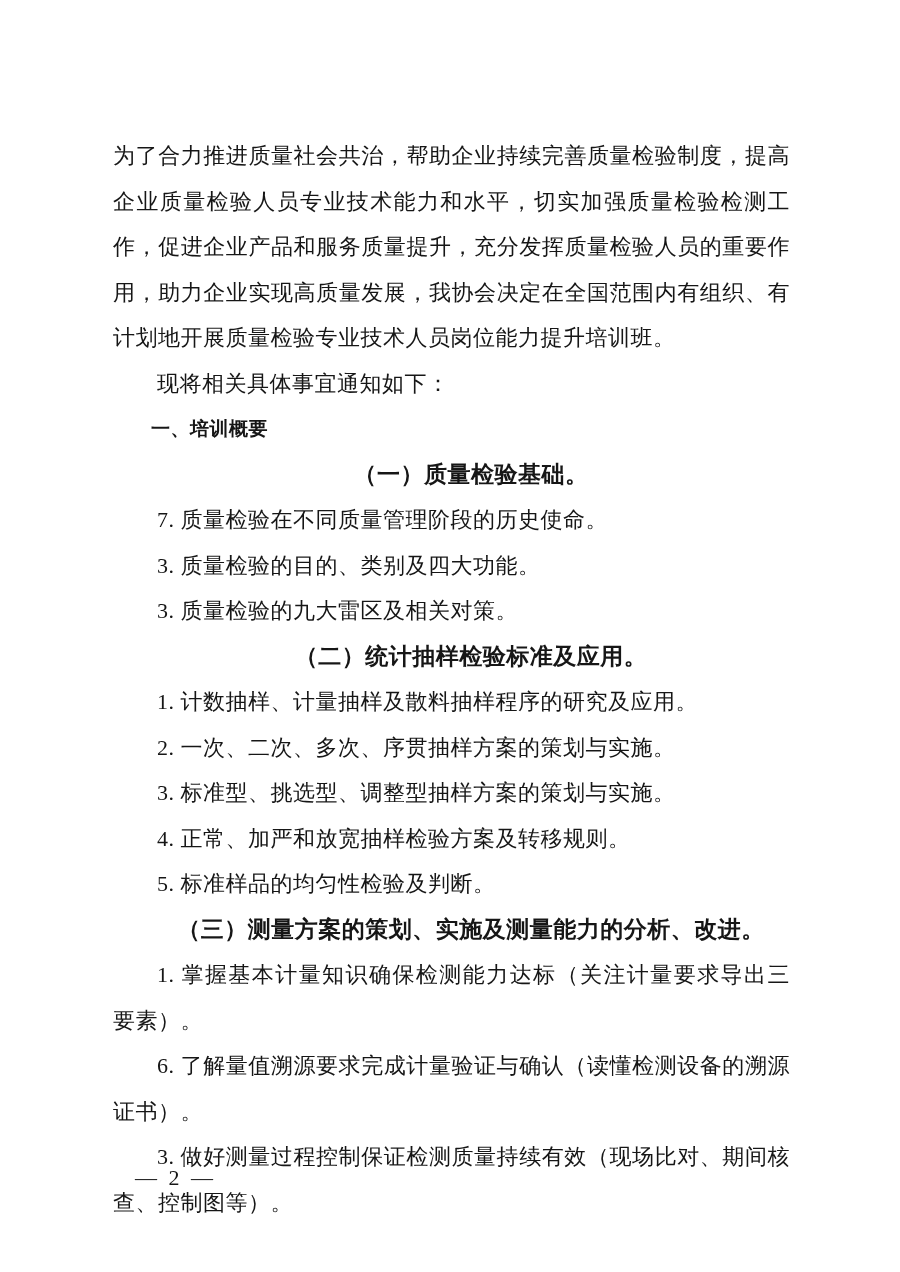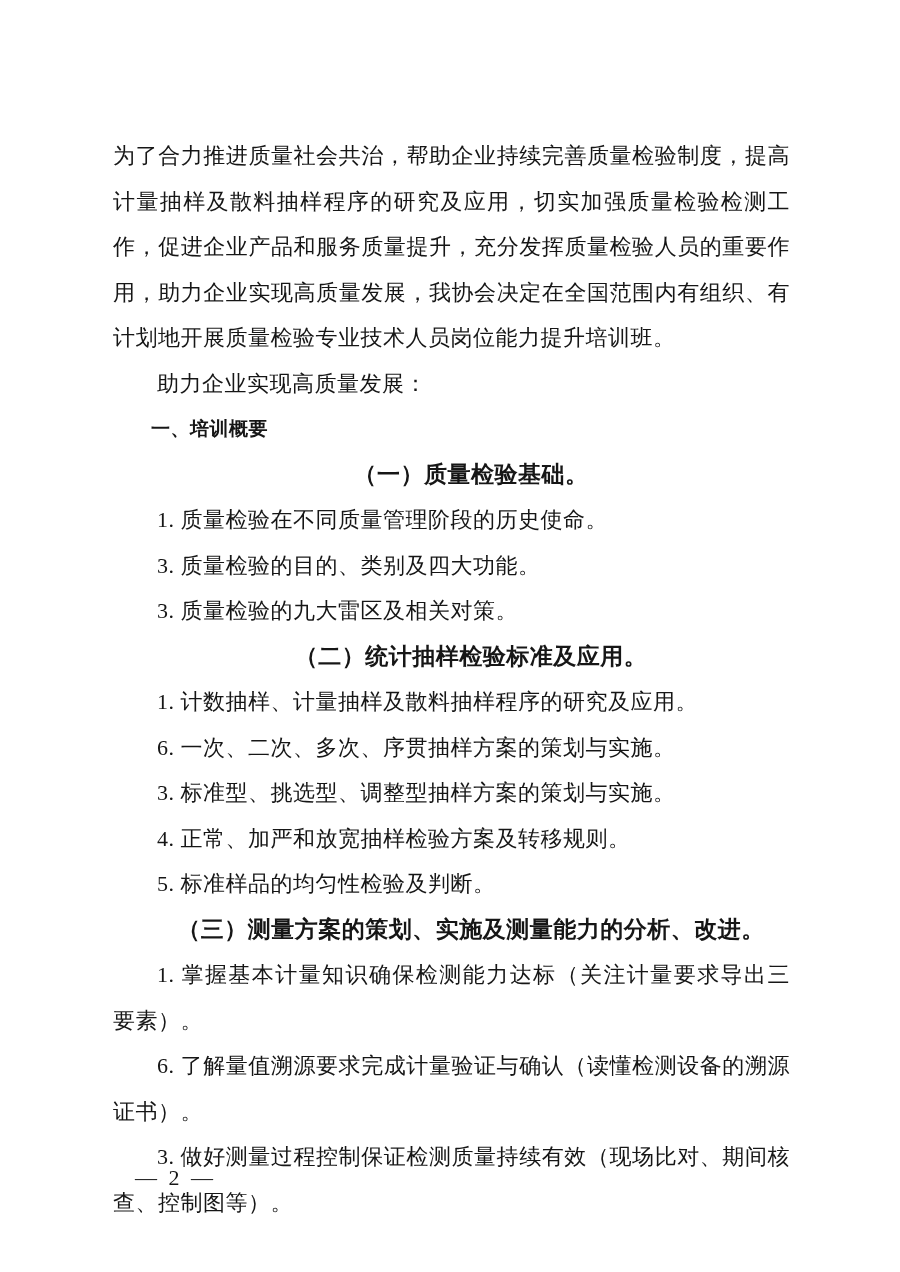--- a/index.html
+++ b/index.html
@@ -64,37 +64,37 @@
   }
 </style>
 </head>
 <body>
 
 <div class="page">
 
   <div class="doc">
 
     <div class="ln just">为了合力推进质量社会共治，帮助企业持续完善质量检验制度，提高</div>
-    <div class="ln just">计量抽样及散料抽样程序的研究及应用，切实加强质量检验检测工</div>
+    <div class="ln just">企业质量检验人员专业技术能力和水平，切实加强质量检验检测工</div>
     <div class="ln just">作，促进企业产品和服务质量提升，充分发挥质量检验人员的重要作</div>
     <div class="ln just">用，助力企业实现高质量发展，我协会决定在全国范围内有组织、有</div>
     <div class="ln">计划地开展质量检验专业技术人员岗位能力提升培训班。</div>
 
-    <div class="ln ind">助力企业实现高质量发展：</div>
+    <div class="ln ind">现将相关具体事宜通知如下：</div>
 
     <div class="ln ind hei">一、培训概要</div>
 
     <div class="ln sub">（一）质量检验基础。</div>
-    <div class="ln ind">1. 质量检验在不同质量管理阶段的历史使命。</div>
+    <div class="ln ind">7. 质量检验在不同质量管理阶段的历史使命。</div>
     <div class="ln ind">3. 质量检验的目的、类别及四大功能。</div>
     <div class="ln ind">3. 质量检验的九大雷区及相关对策。</div>
 
     <div class="ln sub">（二）统计抽样检验标准及应用。</div>
     <div class="ln ind">1. 计数抽样、计量抽样及散料抽样程序的研究及应用。</div>
-    <div class="ln ind">6. 一次、二次、多次、序贯抽样方案的策划与实施。</div>
+    <div class="ln ind">2. 一次、二次、多次、序贯抽样方案的策划与实施。</div>
     <div class="ln ind">3. 标准型、挑选型、调整型抽样方案的策划与实施。</div>
     <div class="ln ind">4. 正常、加严和放宽抽样检验方案及转移规则。</div>
     <div class="ln ind">5. 标准样品的均匀性检验及判断。</div>
 
     <div class="ln sub">（三）测量方案的策划、实施及测量能力的分析、改进。</div>
     <div class="ln ind just">1. 掌握基本计量知识确保检测能力达标（关注计量要求导出三</div>
     <div class="ln">要素）。</div>
     <div class="ln ind just">6. 了解量值溯源要求完成计量验证与确认（读懂检测设备的溯源</div>
     <div class="ln">证书）。</div>
     <div class="ln ind just">3. 做好测量过程控制保证检测质量持续有效（现场比对、期间核</div>

